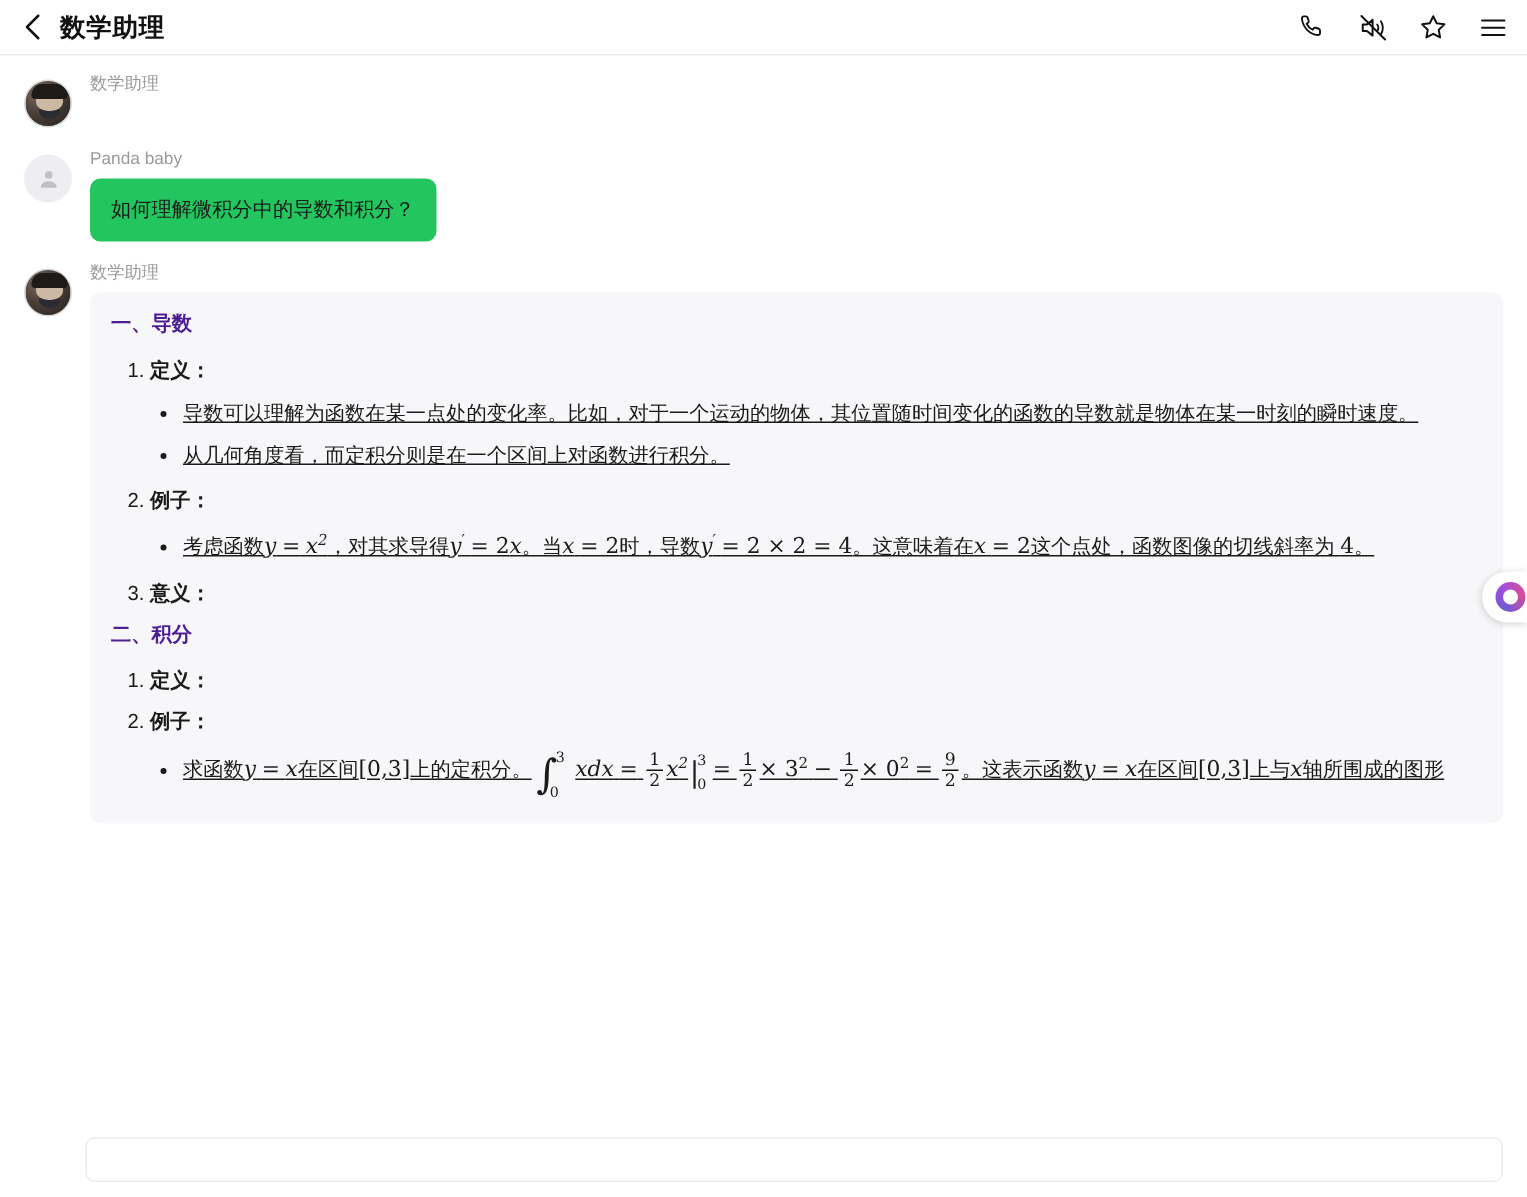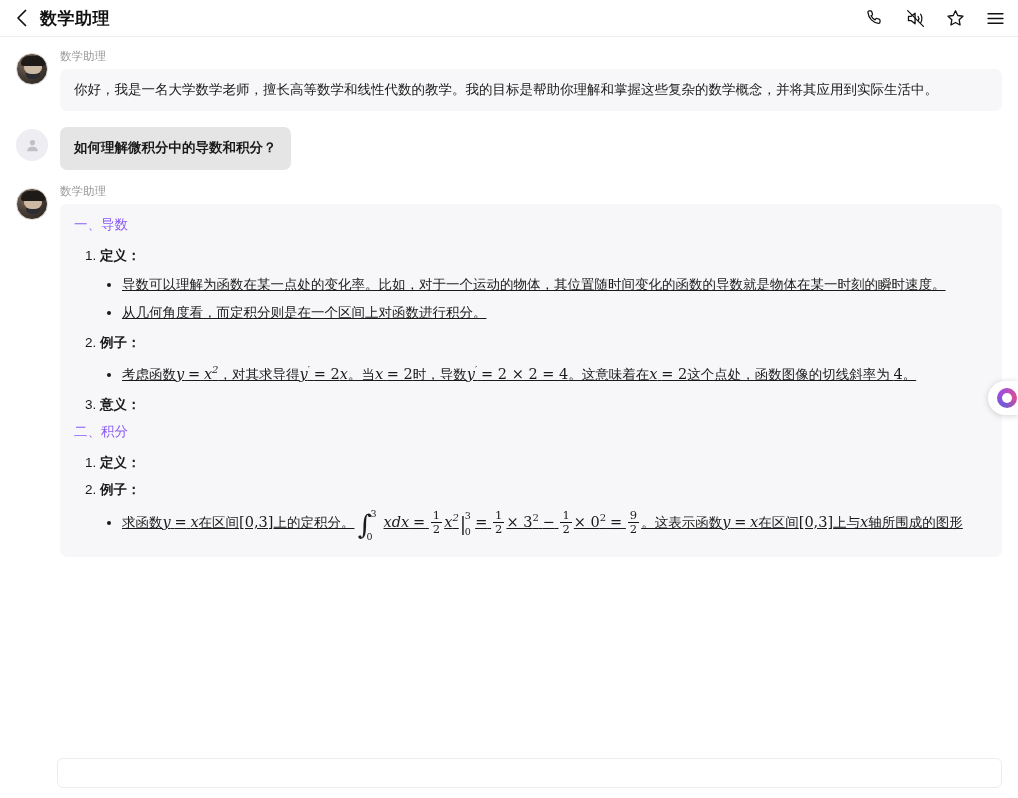--- a/index.html
+++ b/index.html
@@ -111,31 +111,30 @@
     padding: 11px 14px;
     font-size: 13.5px;
     line-height: 1.55;
     color: #1a1a1a;
   }
   .bubble.bot {
     background: #f7f7f9;
     width: 100%;
   }
   .bubble.user {
-    background: #e5e5e5;
-    font-weight: bold;
+    background: #22c55e;
   }
 
   
   .bubble.bot p { margin: 0 0 12px 0; }
   .bubble.bot .h2 {
-    font-weight: normal;
+    font-weight: bold;
     font-size: 13.5px;
     margin: 0 0 10px 0;
-    color: #8b5cf6;
+    color: #4c1d95;
   }
   ol.lvl1 {
     margin: 0 0 6px 0;
     padding-left: 26px;
   }
   ol.lvl1 > li {
     margin-bottom: 6px;
     font-size: 13.5px;
   }
   ol.lvl1 > li > .litext { font-weight: bold; }
@@ -294,32 +293,32 @@
     </div>
   </div>
 </div>
 
 <div class="chat">
 
   <div class="msg">
     <div class="avatar bot"></div>
     <div class="msg-body">
       <div class="sender">数学助理</div>
-      <div class="bubble bot">你好，我是一名大学数学老师，擅长高等数学和线性代数的教学。我的目标是帮助你理解和掌握这些复杂的数学概念，并将其应用到实际生活中。</div>
     </div>
   </div>
 
   <div class="msg">
     <div class="avatar user">
       <svg width="17" height="17" viewBox="0 0 24 24">
         <circle cx="12" cy="8" r="3.6" fill="#8a8a93"></circle>
         <path d="M4.5 20c0-4.1 3.4-6.2 7.5-6.2s7.5 2.1 7.5 6.2z" fill="#8a8a93"></path>
       </svg>
     </div>
     <div class="msg-body">
+      <div class="sender">Panda baby</div>
       <div class="bubble user">如何理解微积分中的导数和积分？</div>
     </div>
   </div>
 
   <div class="msg">
     <div class="avatar bot"></div>
     <div class="msg-body">
       <div class="sender">数学助理</div>
       <div class="bubble bot">
 

